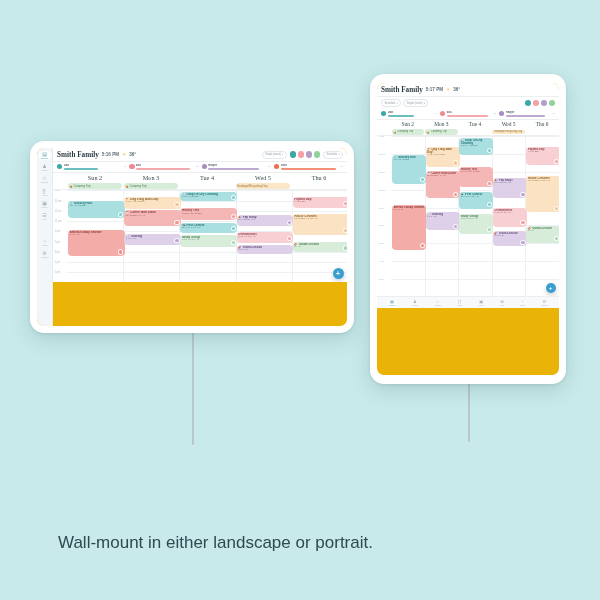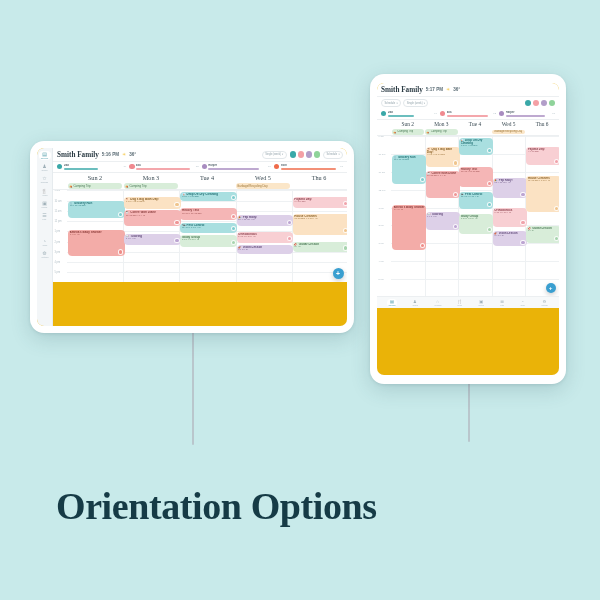--- a/index.html
+++ b/index.html
@@ -545,14 +545,14 @@
               <div class="rail-item" style="padding: 0.8px 1.2px;">
                 <span class="gl" style="font-size: 4.2px;">⚙</span>
                 <span class="lb" style="font-size: 2px;">Settings</span>
               </div>
             </div>
           </div>
         </div>
     </div>
   </div>
 
-  <div id="headline">Orientation Options</div>
+  <div id="subhead">Wall-mount in either landscape or portrait.</div>
 </div>
 
 </body></html>

